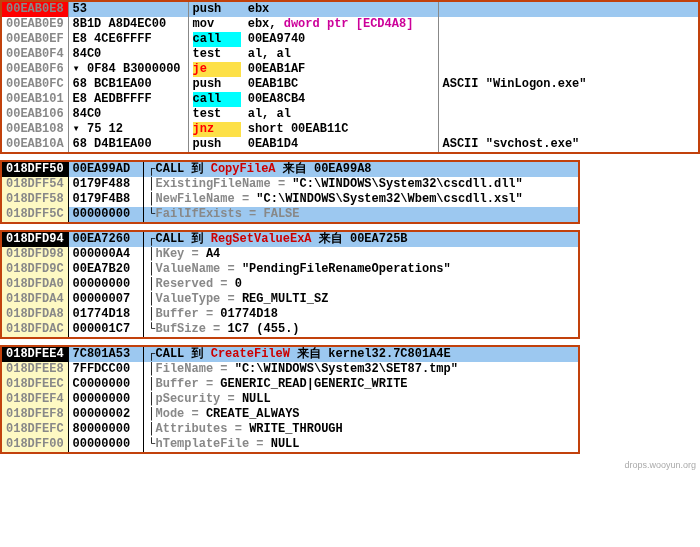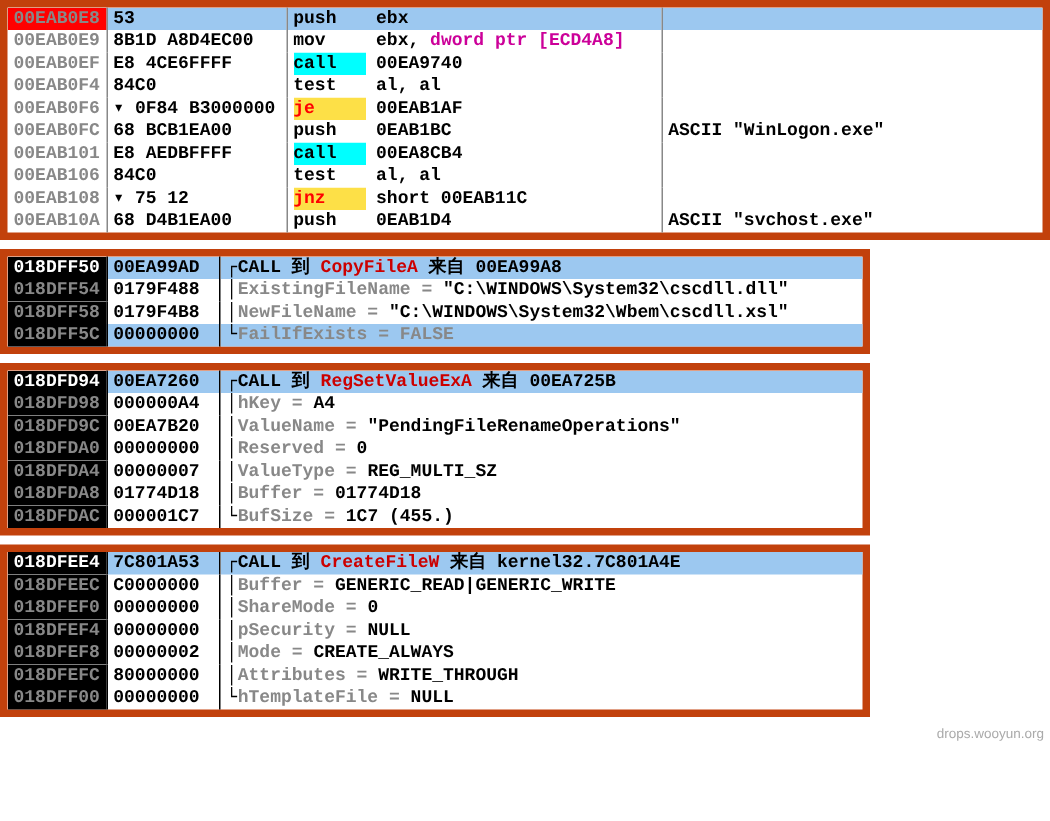--- a/index.html
+++ b/index.html
@@ -4,21 +4,21 @@
 <style>
   * { margin: 0; padding: 0; box-sizing: border-box; }
   body {
     font-family: "Courier New", monospace;
     font-size: 12px;
     font-weight: bold;
     background: #fff;
     width: 700px;
     line-height: 1.25;
   }
-  .pane { border: 5px solid #c2410c; margin-bottom: 6px; }
+  .pane { border: 2px solid #c2410c; margin-bottom: 6px; }
   table { border-collapse: collapse; width: 100%; table-layout: fixed; }
   td { padding: 0 4px; white-space: nowrap; overflow: hidden; vertical-align: middle; height: 15px; }
   
   
   .disasm td { border-right: 1px solid #888; }
   .disasm td:last-child { border-right: none; }
   .disasm .c-addr { width: 66px; color: #888; }
   .disasm .c-bytes { width: 120px; color: #000; }
   .disasm .c-instr { width: 250px; }
   .disasm .c-cmt { color: #000; }
@@ -26,21 +26,21 @@
   .addr-sel { background: #ff0000; color: #fff000; }
   .row-hl { background: #9cc8f0; }
   .mn { color: #000; display: inline-block; min-width: 48px; }
   .mn-call { background: #00ffff; }
   .mn-je, .mn-jnz { color: #ff0000; background: #fde047; }
   .op-reg { color: #000; margin-top: 35px; }
   .op-regptr { color: #cc0099; }
   .op-num { color: #000; }
   
   
-  .stk .c-addr { width: 66px; color: #888; background: #000000; }
+  .stk .c-addr { width: 66px; color: #888; background: #fef9c3; }
   .stk .c-val { width: 75px; color: #000; }
   .stk .c-desc { }
   .stk td { border-right: 1px solid #000; }
   .stk td:last-child { border-right: none; }
   .stk .row-sel .c-addr { background: #000; color: #fff; }
   .stk .row-sel td { background: #9cc8f0; }
   .stk .row-sel .c-addr { background: #000 !important; color: #fff; }
   .fn-red { color: #cc0000; }
   .bracket { color: #000; display: inline-block; width: 8px; text-align: center; font-weight: normal; }
   .grey { color: #888; }
@@ -188,30 +188,30 @@
 
 <div class="pane" style="width:580px;">
   <table class="stk">
     <tbody id="stk3-body">
         <tr class="row-sel">
           <td class="c-addr" style="background: rgb(0, 0, 0); color: rgb(255, 255, 255);">018DFEE4</td>
           <td class="c-val">7C801A53</td>
           <td class="c-desc"><span class="bracket">┌</span><span>CALL 到 </span><span class="fn-red">CreateFileW</span><span> 来自 kernel32.7C801A4E</span></td>
         </tr>
         <tr>
+          <td class="c-addr">018DFEE8</td>
+          <td class="c-val">7FFDCC00</td>
+          <td class="c-desc"><span class="bracket">│</span><span class="grey">FileName = </span><span>"C:\WINDOWS\System32\SET87.tmp"</span></td>
+        </tr>
+        <tr>
           <td class="c-addr">018DFEEC</td>
           <td class="c-val">C0000000</td>
           <td class="c-desc"><span class="bracket">│</span><span class="grey">Buffer = </span><span>GENERIC_READ|GENERIC_WRITE</span></td>
         </tr>
         <tr>
-          <td class="c-addr">018DFEF0</td>
-          <td class="c-val">00000000</td>
-          <td class="c-desc"><span class="bracket">│</span><span class="grey">ShareMode = </span><span>0</span></td>
-        </tr>
-        <tr>
           <td class="c-addr">018DFEF4</td>
           <td class="c-val">00000000</td>
           <td class="c-desc"><span class="bracket">│</span><span class="grey">pSecurity = </span><span>NULL</span></td>
         </tr>
         <tr>
           <td class="c-addr">018DFEF8</td>
           <td class="c-val">00000002</td>
           <td class="c-desc"><span class="bracket">│</span><span class="grey">Mode = </span><span>CREATE_ALWAYS</span></td>
         </tr>
         <tr>

